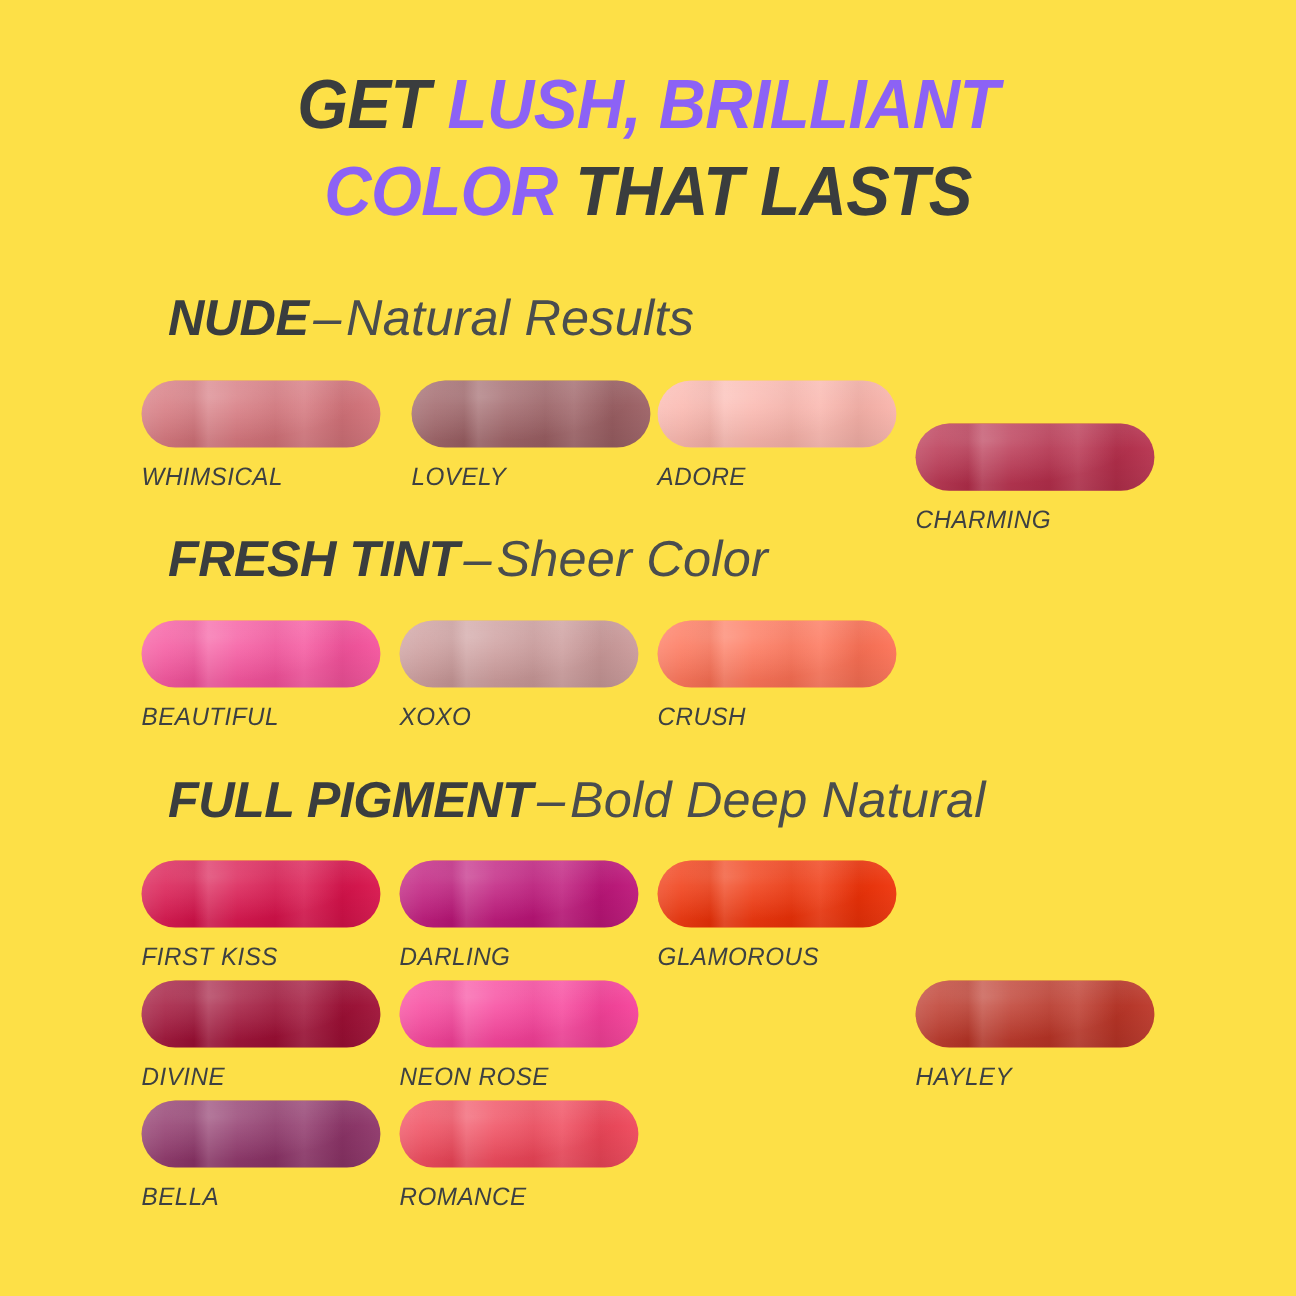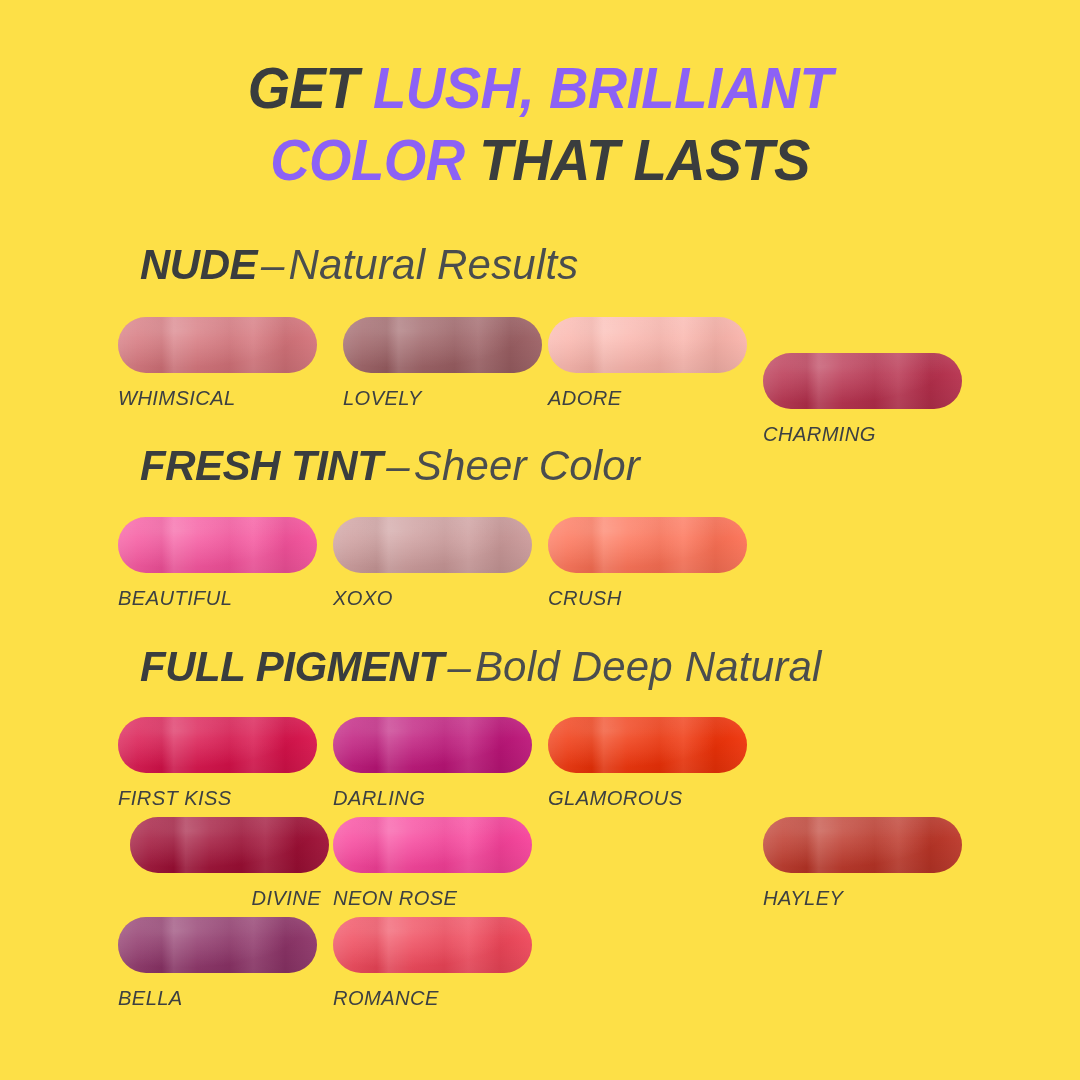--- a/index.html
+++ b/index.html
@@ -189,21 +189,21 @@
           <div class="swatch-cell" style="left: 215px;">
             <div class="swatch" style="background: rgb(189, 21, 121);"></div>
             <div class="swatch-label">DARLING</div>
           </div>
           <div class="swatch-cell" style="left: 430px;">
             <div class="swatch" style="background: rgb(239, 50, 8);"></div>
             <div class="swatch-label">GLAMOROUS</div>
           </div>
         </div>
         <div class="swatch-row" style="top: 172px;">
-          <div class="swatch-cell" style="left: 12px; text-align: right;">
+          <div class="swatch-cell" style="left: 0px;">
             <div class="swatch" style="background: rgb(158, 15, 53);"></div>
             <div class="swatch-label">DIVINE</div>
           </div>
           <div class="swatch-cell" style="left: 215px;">
             <div class="swatch" style="background: rgb(247, 65, 154);"></div>
             <div class="swatch-label">NEON ROSE</div>
           </div>
           <div class="swatch-cell" style="left: 645px;">
             <div class="swatch" style="background: rgb(187, 53, 39);"></div>
             <div class="swatch-label">HAYLEY</div>

